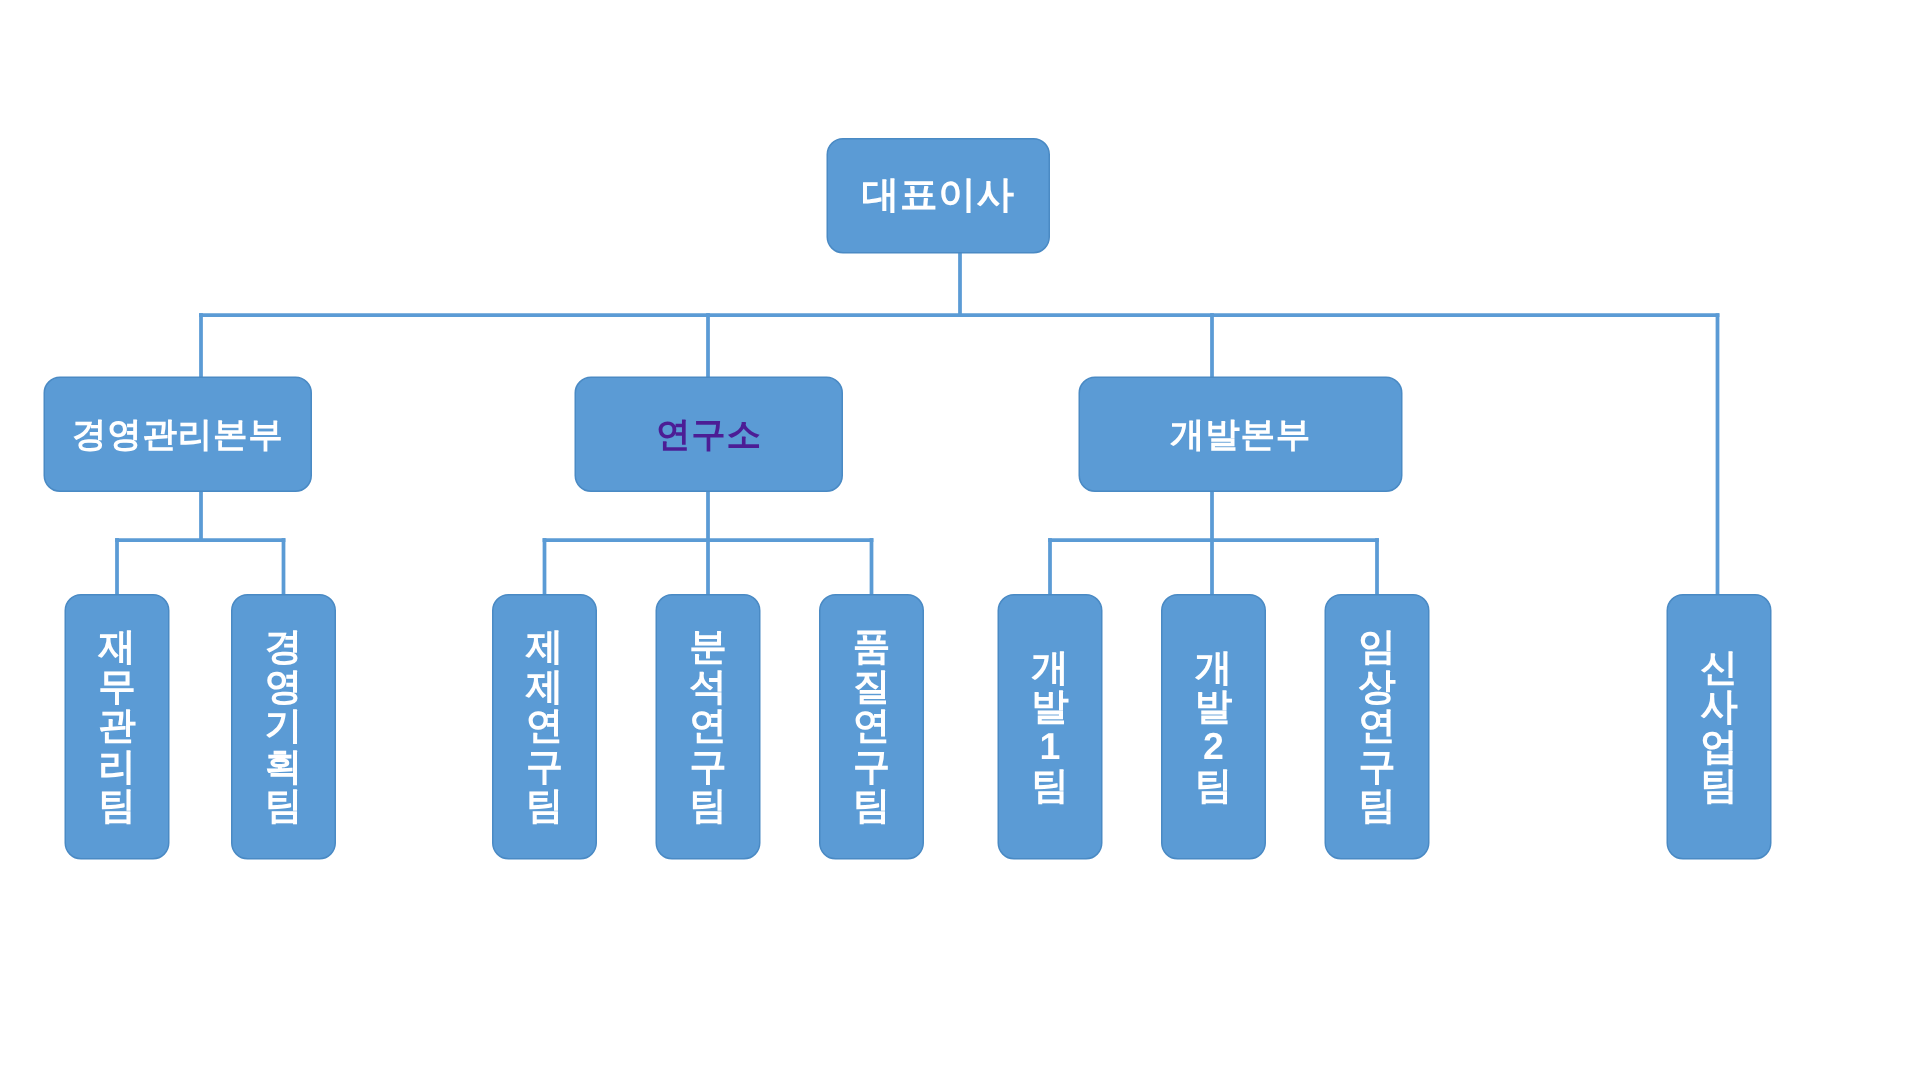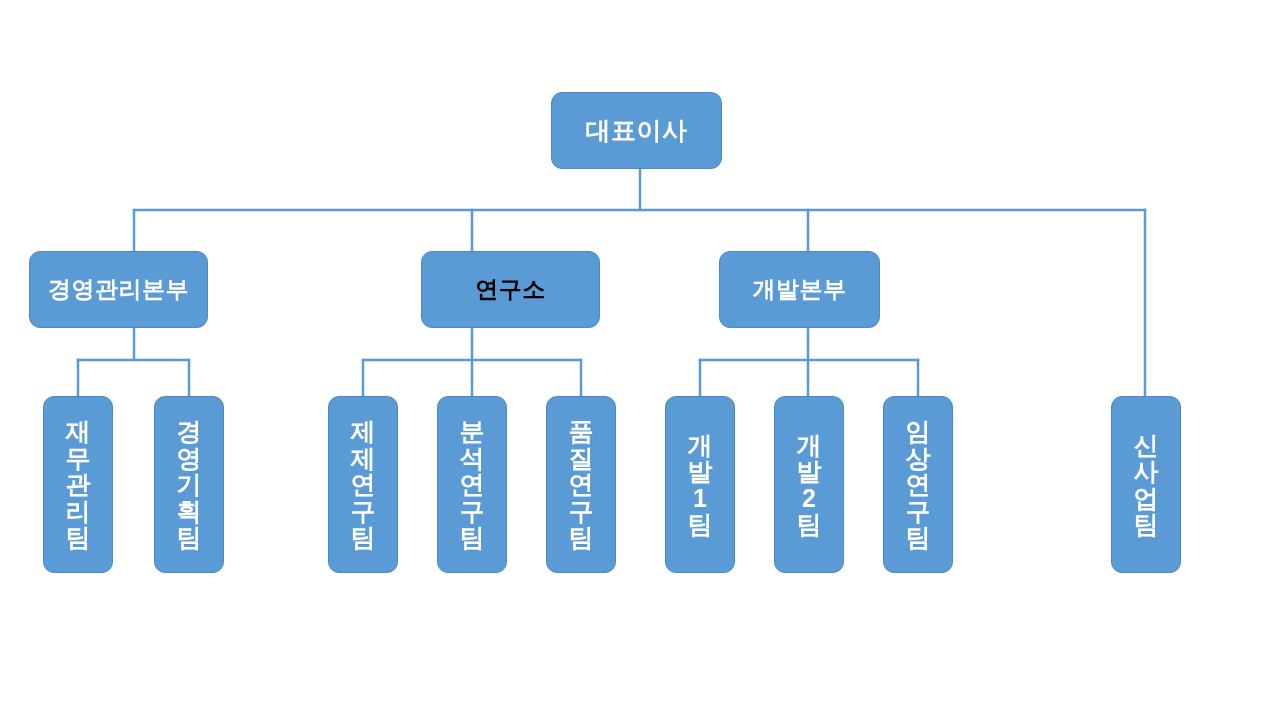--- a/index.html
+++ b/index.html
@@ -82,30 +82,30 @@
       <line x1="363" y1="360" x2="581" y2="360" stroke="#5B9BD5" stroke-width="2.5" stroke-linecap="square"></line>
       <line x1="363" y1="360" x2="363" y2="396" stroke="#5B9BD5" stroke-width="2.5" stroke-linecap="square"></line>
       <line x1="581" y1="360" x2="581" y2="396" stroke="#5B9BD5" stroke-width="2.5" stroke-linecap="square"></line>
       <line x1="808" y1="328" x2="808" y2="396" stroke="#5B9BD5" stroke-width="2.5" stroke-linecap="square"></line>
       <line x1="700" y1="360" x2="918" y2="360" stroke="#5B9BD5" stroke-width="2.5" stroke-linecap="square"></line>
       <line x1="700" y1="360" x2="700" y2="396" stroke="#5B9BD5" stroke-width="2.5" stroke-linecap="square"></line>
       <line x1="918" y1="360" x2="918" y2="396" stroke="#5B9BD5" stroke-width="2.5" stroke-linecap="square"></line>
     </svg>
 
   <div id="node-layer">
-      <div class="node level-0" title="대표이사" style="left: 551px; top: 92px; width: 171px; height: 77px; background: rgb(91, 155, 213); border-color: rgb(74, 138, 196); color: rgb(255, 255, 255);">
+      <div class="node level-0" title="대표이사" style="left: 551px; top: 92px; width: 149px; height: 77px; background: rgb(91, 155, 213); border-color: rgb(74, 138, 196); color: rgb(255, 255, 255);">
         <span>대표이사</span>
       </div>
       <div class="node level-1" title="경영관리본부" style="left: 29px; top: 251px; width: 179px; height: 77px; background: rgb(91, 155, 213); border-color: rgb(74, 138, 196); color: rgb(255, 255, 255);">
         <span>경영관리본부</span>
       </div>
-      <div class="node level-1" title="연구소" style="left: 383px; top: 251px; width: 179px; height: 77px; background: rgb(91, 155, 213); border-color: rgb(74, 138, 196); color: #000000; margin-left: 38px;">
+      <div class="node level-1" title="연구소" style="left: 383px; top: 251px; width: 179px; height: 77px; background: rgb(91, 155, 213); border-color: rgb(74, 138, 196); color: #4c1d95;">
         <span>연구소</span>
       </div>
-      <div class="node level-1" title="개발본부" style="left: 719px; top: 251px; width: 161px; height: 77px; background: rgb(91, 155, 213); border-color: rgb(74, 138, 196); color: rgb(255, 255, 255);">
+      <div class="node level-1" title="개발본부" style="left: 719px; top: 251px; width: 216px; height: 77px; background: rgb(91, 155, 213); border-color: rgb(74, 138, 196); color: rgb(255, 255, 255);">
         <span>개발본부</span>
       </div>
       <div class="node level-2" title="재무관리팀" style="left: 43px; top: 396px; width: 70px; height: 177px; background: rgb(91, 155, 213); border-color: rgb(74, 138, 196); color: rgb(255, 255, 255);">
         <span class="vstack">
           <span class="vchar">재</span>
           <span class="vchar">무</span>
           <span class="vchar">관</span>
           <span class="vchar">리</span>
           <span class="vchar">팀</span>
         </span>

